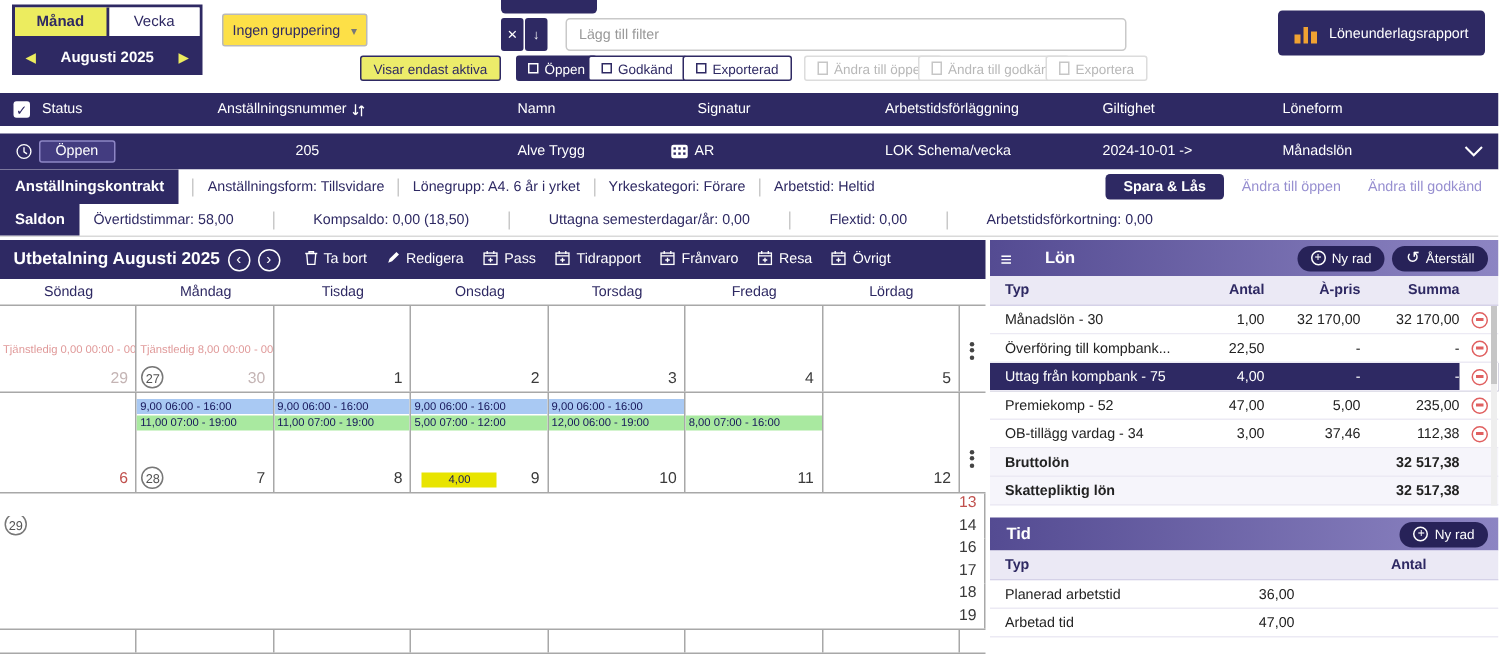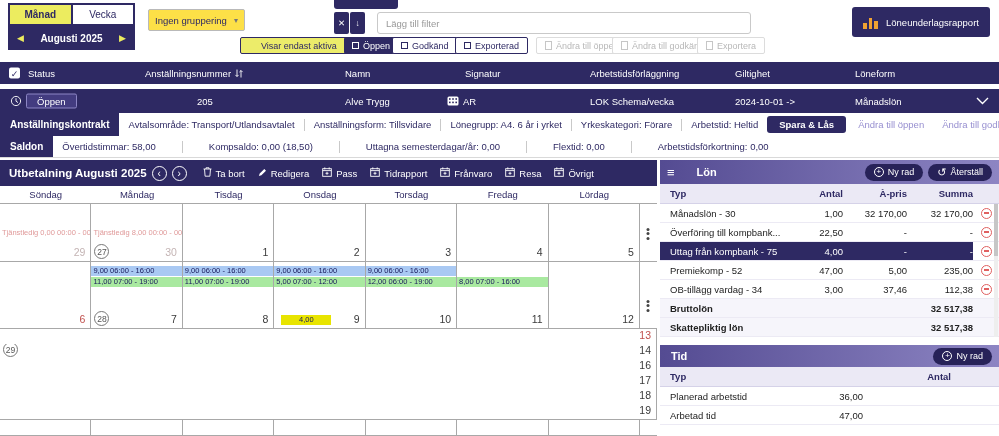--- a/index.html
+++ b/index.html
@@ -12,21 +12,21 @@
   .vt-btn.vt-active { background:#ecec5f; font-weight:bold; border-right:2px solid #2e2963; }
   .period-nav { position:absolute; left:8px; top:26px; width:127px; height:24px; background:#2e2963; color:#fff; display:flex; align-items:center; justify-content:space-between; padding:0 9px; }
   .pn-arrow { color:#ecec5f; font-size:9px; cursor:pointer; }
   .pn-label { font-weight:bold; font-size:10px; }
   .grouping { position:absolute; left:148px; top:9px; width:97px; height:22px; border:1px solid #b9b9b9; border-radius:2px; background:#fde047; display:flex; align-items:center; justify-content:space-between; padding:0 6px; font-size:9.5px; cursor:pointer; }
   .caret { color:#777; font-size:8px; }
   .popup-frag { position:absolute; left:334px; top:0; width:64px; height:9px; background:#2e2963; border-radius:0 0 3px 3px; }
   .fbtn { position:absolute; top:12px; width:15px; height:22px; background:#2e2963; color:#fff; display:flex; align-items:center; justify-content:center; font-size:8.5px; border-radius:2px; cursor:pointer; }
   .filter-input { position:absolute; left:377px; top:12px; width:374px; height:22px; border:1px solid #c9c9c9; border-radius:3px; font-size:9.5px; padding:0 8px; color:#444; font-family:"Liberation Sans",sans-serif; }
   .filter-input::placeholder { color:#999; }
-  .show-active { position:absolute; left:240px; top:37px; height:17px; background:#ecec6a; border:1px solid #2e2963; border-radius:2px; color:#2e2963; display:flex; align-items:center; padding:0 20px; font-size:9px; cursor:pointer; }
+  .show-active { position:absolute; left:240px; top:37px; height:17px; background:#ecec6a; border:1px solid #2e2963; border-radius:2px; color:#2e2963; display:flex; align-items:center; padding:0 8px; font-size:9px; cursor:pointer; }
   .sbtn { position:absolute; top:37px; height:17px; border-radius:2px; display:flex; align-items:center; gap:4px; padding:0 8px; font-size:9px; cursor:pointer; white-space:nowrap; }
   .sbtn-open { left:344px; background:#2e2963; color:#fff; }
   .sbtn-outline { background:#fff; border:1px solid #2e2963; color:#2e2963; }
   .mini-square { width:7px; height:7px; border:1px solid currentColor; display:inline-block; }
   .dbtn { position:absolute; top:37px; height:17px; border:1px solid #dcdcdc; background:#fff; color:#b8b8b8; font-size:9px; display:flex; align-items:center; gap:4px; padding:0 8px; border-radius:2px; white-space:nowrap; }
   .doc-icon { width:7px; height:9px; border:1px solid #c6c6c6; display:inline-block; }
   .report-btn { position:absolute; left:852px; top:7px; height:30px; background:#2e2963; color:#fff; border-radius:3px; display:flex; align-items:center; gap:7px; padding:0 11px; font-size:9.5px; cursor:pointer; }
   .chart-icon { width:16px; height:14px; display:flex; align-items:flex-end; gap:2px; }
   .chart-icon i { display:block; width:3.5px; background:#f0a232; }
   .chart-icon .b1{height:6px;} .chart-icon .b2{height:11px;} .chart-icon .b3{height:8px;}
@@ -50,21 +50,21 @@
   .band-btns { margin-left:auto; display:flex; align-items:center; gap:6px; padding-right:5px; }
   .save-btn { background:#2e2963; color:#fff; border-radius:3px; padding:3px 12px; font-size:9.5px; font-weight:bold; white-space:nowrap; cursor:pointer; }
   .ghost-btn { color:#978fd0; font-size:9.5px; padding:2px 6px; white-space:nowrap; cursor:pointer; }
 
   
   .calendar { position:absolute; left:0; top:160px; width:657px; height:276px; }
   .cal-header { height:26px; background:#2e2963; color:#fff; display:flex; align-items:center; padding:0 9px; }
   .cal-title { font-weight:bold; font-size:11.5px; white-space:nowrap; }
   .circle-btn { width:15px; height:15px; border:1px solid #fff; border-radius:50%; display:flex; align-items:center; justify-content:center; font-size:10px; margin-left:5px; cursor:pointer; flex:none; }
   .cal-toolbar { display:flex; gap:13px; margin-left:16px; align-items:center; }
-  .tb-item { display:flex; align-items:center; gap:4px; font-size:9.5px; cursor:pointer; white-space:nowrap; }
+  .tb-item { display:flex; gap:4px; font-size:9.5px; cursor:pointer; white-space:nowrap; }
   .cal-days { width:657px; height:18px; display:flex; align-items:center; padding-right:17px; border-bottom:1px solid #a8a8a8; background:#fff; }
   .day-name { flex:1; text-align:center; font-size:9.5px; color:#2e2963; }
   .cal-grid { width:657px; }
   .cal-row { display:flex; border-bottom:1px solid #a8a8a8; }
   .cal-cell { flex:1; border-right:1px solid #a8a8a8; position:relative; overflow:hidden; padding-top:4px; }
   .menu-cell { width:17px; flex:none; position:relative; }
   .evs { display:flex; flex-direction:column; gap:1px; }
   .ev { height:10px; line-height:10px; font-size:7.5px; color:#17175a; padding-left:2px; white-space:nowrap; overflow:hidden; cursor:pointer; }
   .ev-shift { background:#a9c9f3; }
   .ev-work { background:#a9e9a0; }
@@ -217,21 +217,20 @@
   <span class="row-chevron">
     <svg width="13" height="8" viewBox="0 0 13 8">
         <path d="M1 1l5.5 5.5L12 1" stroke="#fff" stroke-width="1.4" fill="none"></path>
       </svg>
   </span>
 </div>
 
 <div class="band band-contract">
   <span class="band-label">Anställningskontrakt</span>
   <div class="band-fields" style="display:flex;align-items:center;gap:9px;">
-      <span class="kv">Avtalsområde: Transport/Utlandsavtalet</span>
       <span class="sep"></span>
       <span class="kv">Anställningsform: Tillsvidare</span>
       <span class="sep"></span>
       <span class="kv">Lönegrupp: A4. 6 år i yrket</span>
       <span class="sep"></span>
       <span class="kv">Yrkeskategori: Förare</span>
       <span class="sep"></span>
       <span class="kv">Arbetstid: Heltid</span>
     </div>
   <div class="band-btns">

